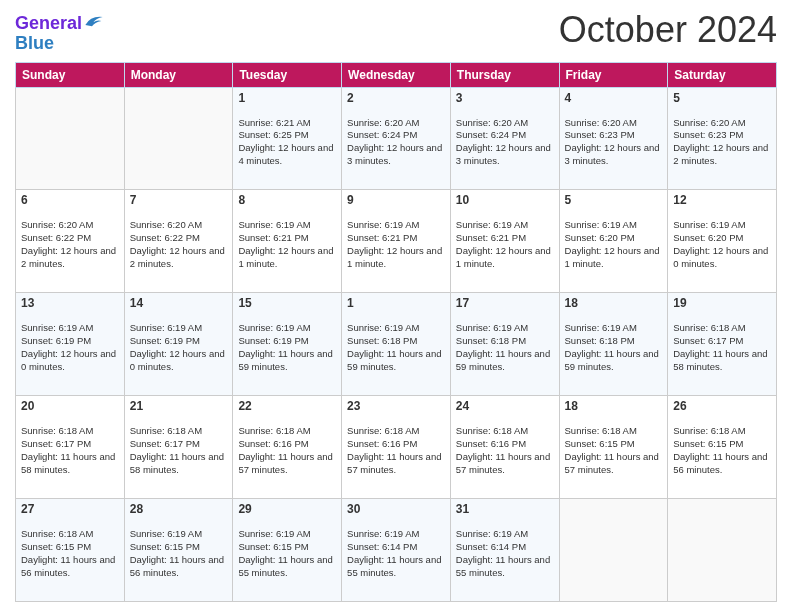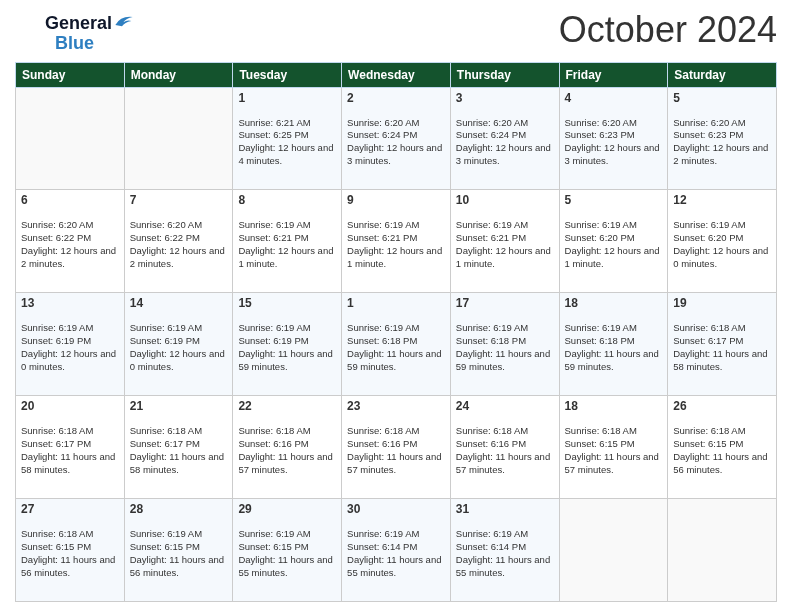--- a/index.html
+++ b/index.html
@@ -28,22 +28,21 @@
       align-items: center;
       margin-top: 4px;
     }
     .logo-text {
       font-size: 18px;
       font-weight: bold;
       color: #333;
       line-height: 1.1;
     }
     .logo-text span {
-      color: #0f172a;
-      margin-left: 30px;
+      color: #6d28d9;
     }
     .logo-icon {
       width: 20px;
       height: 18px;
       margin-left: 2px;
       margin-top: -6px;
     }
     .title-block {
       text-align: right;
     }
@@ -57,21 +56,21 @@
     .subtitle {
       font-size: 15px;
       color: #555;
     }
     .calendar {
       width: 100%;
       border-collapse: collapse;
       flex: 1;
     }
     .calendar th {
-      background-color: #14532d;
+      background-color: #be185d;
       color: #fff;
       font-size: 12px;
       font-weight: bold;
       text-align: left;
       padding: 5px 6px;
       border: 1px solid #c0d8ee;
     }
     .calendar td {
       border: 1px solid #ccc;
       vertical-align: top;
@@ -108,21 +107,21 @@
 <div class="page">
   <div class="header">
     <div class="logo">
       <div>
         <div style="display:flex;align-items:center;">
           <span class="logo-text"><span>General</span></span>
           <svg class="logo-icon" viewBox="0 0 30 24" fill="none" xmlns="http://www.w3.org/2000/svg">
             <path d="M2 18 Q10 4 28 6 Q18 8 14 14 Q20 10 26 12 Q16 14 12 20 Z" fill="#2e7fc1"></path>
           </svg>
         </div>
-        <div class="logo-text" style="color:#2e7fc1;font-size:18px;font-weight:bold;text-align:center;">Blue</div>
+        <div class="logo-text" style="color:#2e7fc1;font-size:18px;font-weight:bold;">Blue</div>
       </div>
     </div>
     <div class="title-block">
       <div class="month-title">October 2024</div>
     </div>
   </div>
 
   <table class="calendar">
     <thead>
       <tr id="weekday-header">

